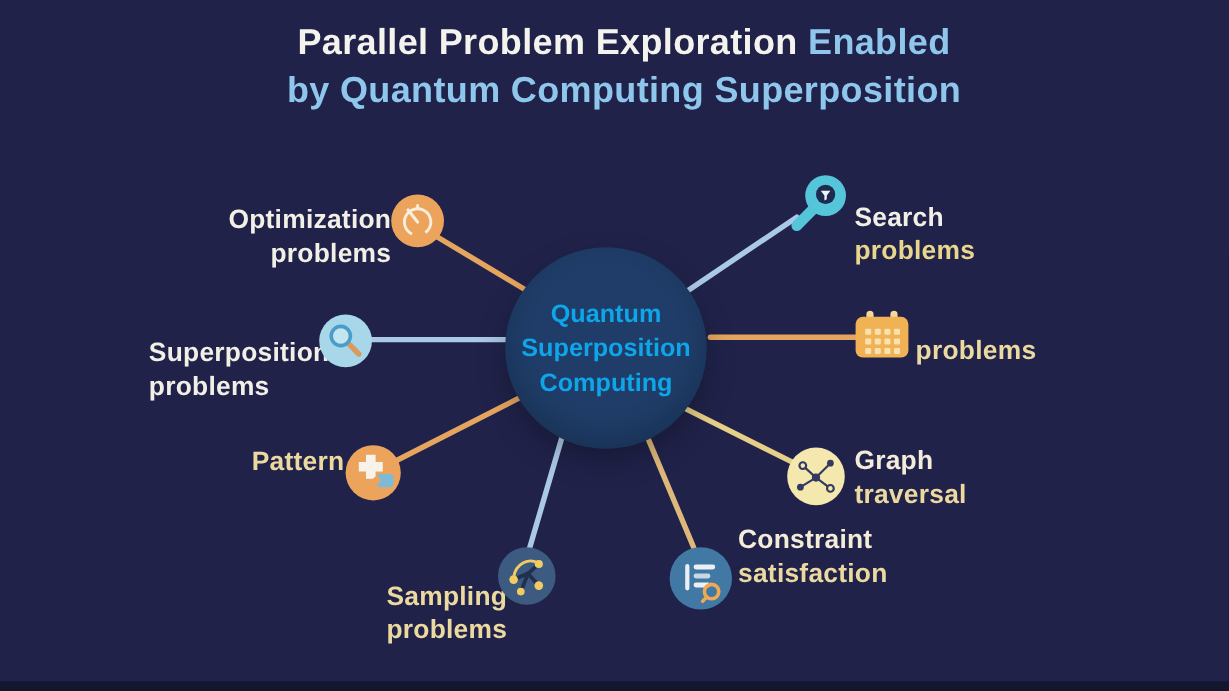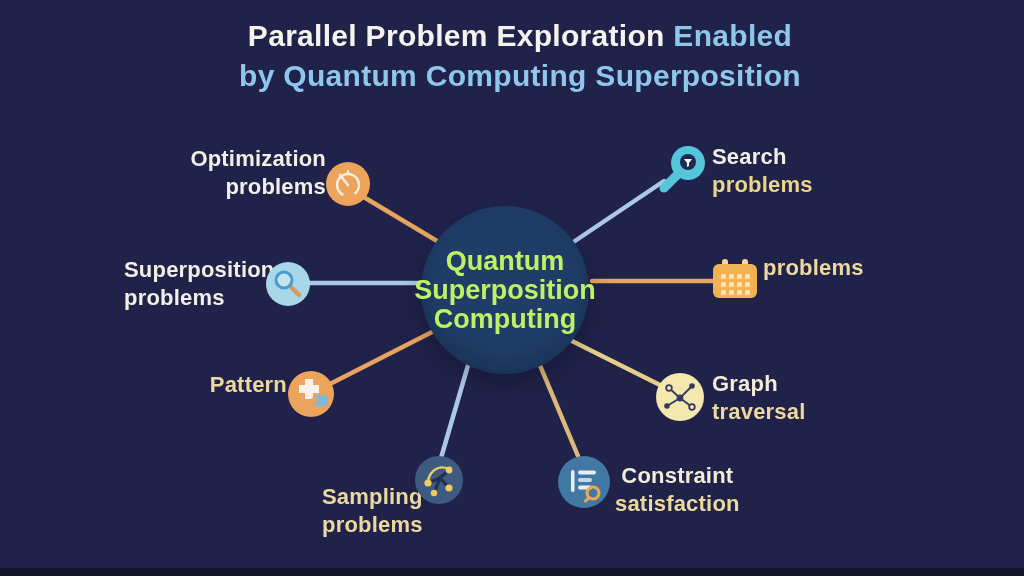--- a/index.html
+++ b/index.html
@@ -21,27 +21,27 @@
   .ln-orange{stroke:#E5A55E;}
   .ln-blue{stroke:#AAC9E6;}
   .ln-yellow{stroke:#E6CF86;}
   .ln-tan{stroke:#DEB878;}
   
   .center-node{
     position:absolute;left:421px;top:206px;width:168px;height:168px;
     border-radius:50%;background:#1F3D68;
     box-shadow:0 10px 24px rgba(0,0,0,.25), inset 0 -10px 22px rgba(0,0,0,.18);
     display:flex;flex-direction:column;align-items:center;justify-content:center;
-    color:#bef264;font-size:27px;font-weight:700;line-height:29px;text-align:center;
+    color:#0ea5e9;font-size:21px;font-weight:700;line-height:29px;text-align:center;
   }
   
   .node-label{position:absolute;font-size:22px;line-height:28px;font-weight:600;letter-spacing:.2px;}
   .node-label span{display:block;}
   .ta-r{text-align:right;}
-  .c-white{color:#F2EFE6;}
+  .c-white{color:#F2EFE6;margin-top:24px;}
   .c-cream{color:#ECD9A0;}
   .c-yellow{color:#E9D68D;}
   .c-paper{color:#F3ECD9;}
   
   .icon{position:absolute;}
 </style>
 </head>
 <body>
 
 <div class="canvas">
@@ -167,21 +167,21 @@
       <line x1="27" y1="24" x2="36" y2="34"></line>
       <line x1="27" y1="24" x2="21" y2="39"></line>
     </g>
     <path d="M15 27 C 17 15, 28 11, 35 15" fill="none" stroke="#F2CB63" stroke-width="2.4" stroke-linecap="round"></path>
     <circle cx="15" cy="29" r="3.6" fill="#F2CB63"></circle>
     <circle cx="36" cy="16" r="3.4" fill="#F2CB63"></circle>
     <circle cx="36" cy="34" r="3.6" fill="#F2CB63"></circle>
     <circle cx="21" cy="39" r="3.2" fill="#F2CB63"></circle>
   </svg>
 
-  <div class="node-label c-paper" style="left:615px;top:462px;text-align:center;">
+  <div class="node-label c-paper" style="left:615px;top:436px;">
     <span>Constraint</span>
     <span class="c-cream">satisfaction</span>
   </div>
   <svg class="icon" style="left:556px;top:454px;" width="56" height="56" viewBox="0 0 56 56">
     <circle cx="28" cy="28" r="26" fill="#4278A4"></circle>
     <rect x="15" y="16" width="3.5" height="22" rx="1.7" fill="#EAF0F5"></rect>
     <rect x="22" y="16.5" width="18" height="4" rx="2" fill="#EAF0F5"></rect>
     <rect x="22" y="24" width="14" height="4" rx="2" fill="#C8D9E6"></rect>
     <rect x="22" y="31.5" width="14" height="4" rx="2" fill="#EAF0F5"></rect>
     <circle cx="37" cy="39" r="6" fill="none" stroke="#F0A94F" stroke-width="3"></circle>

